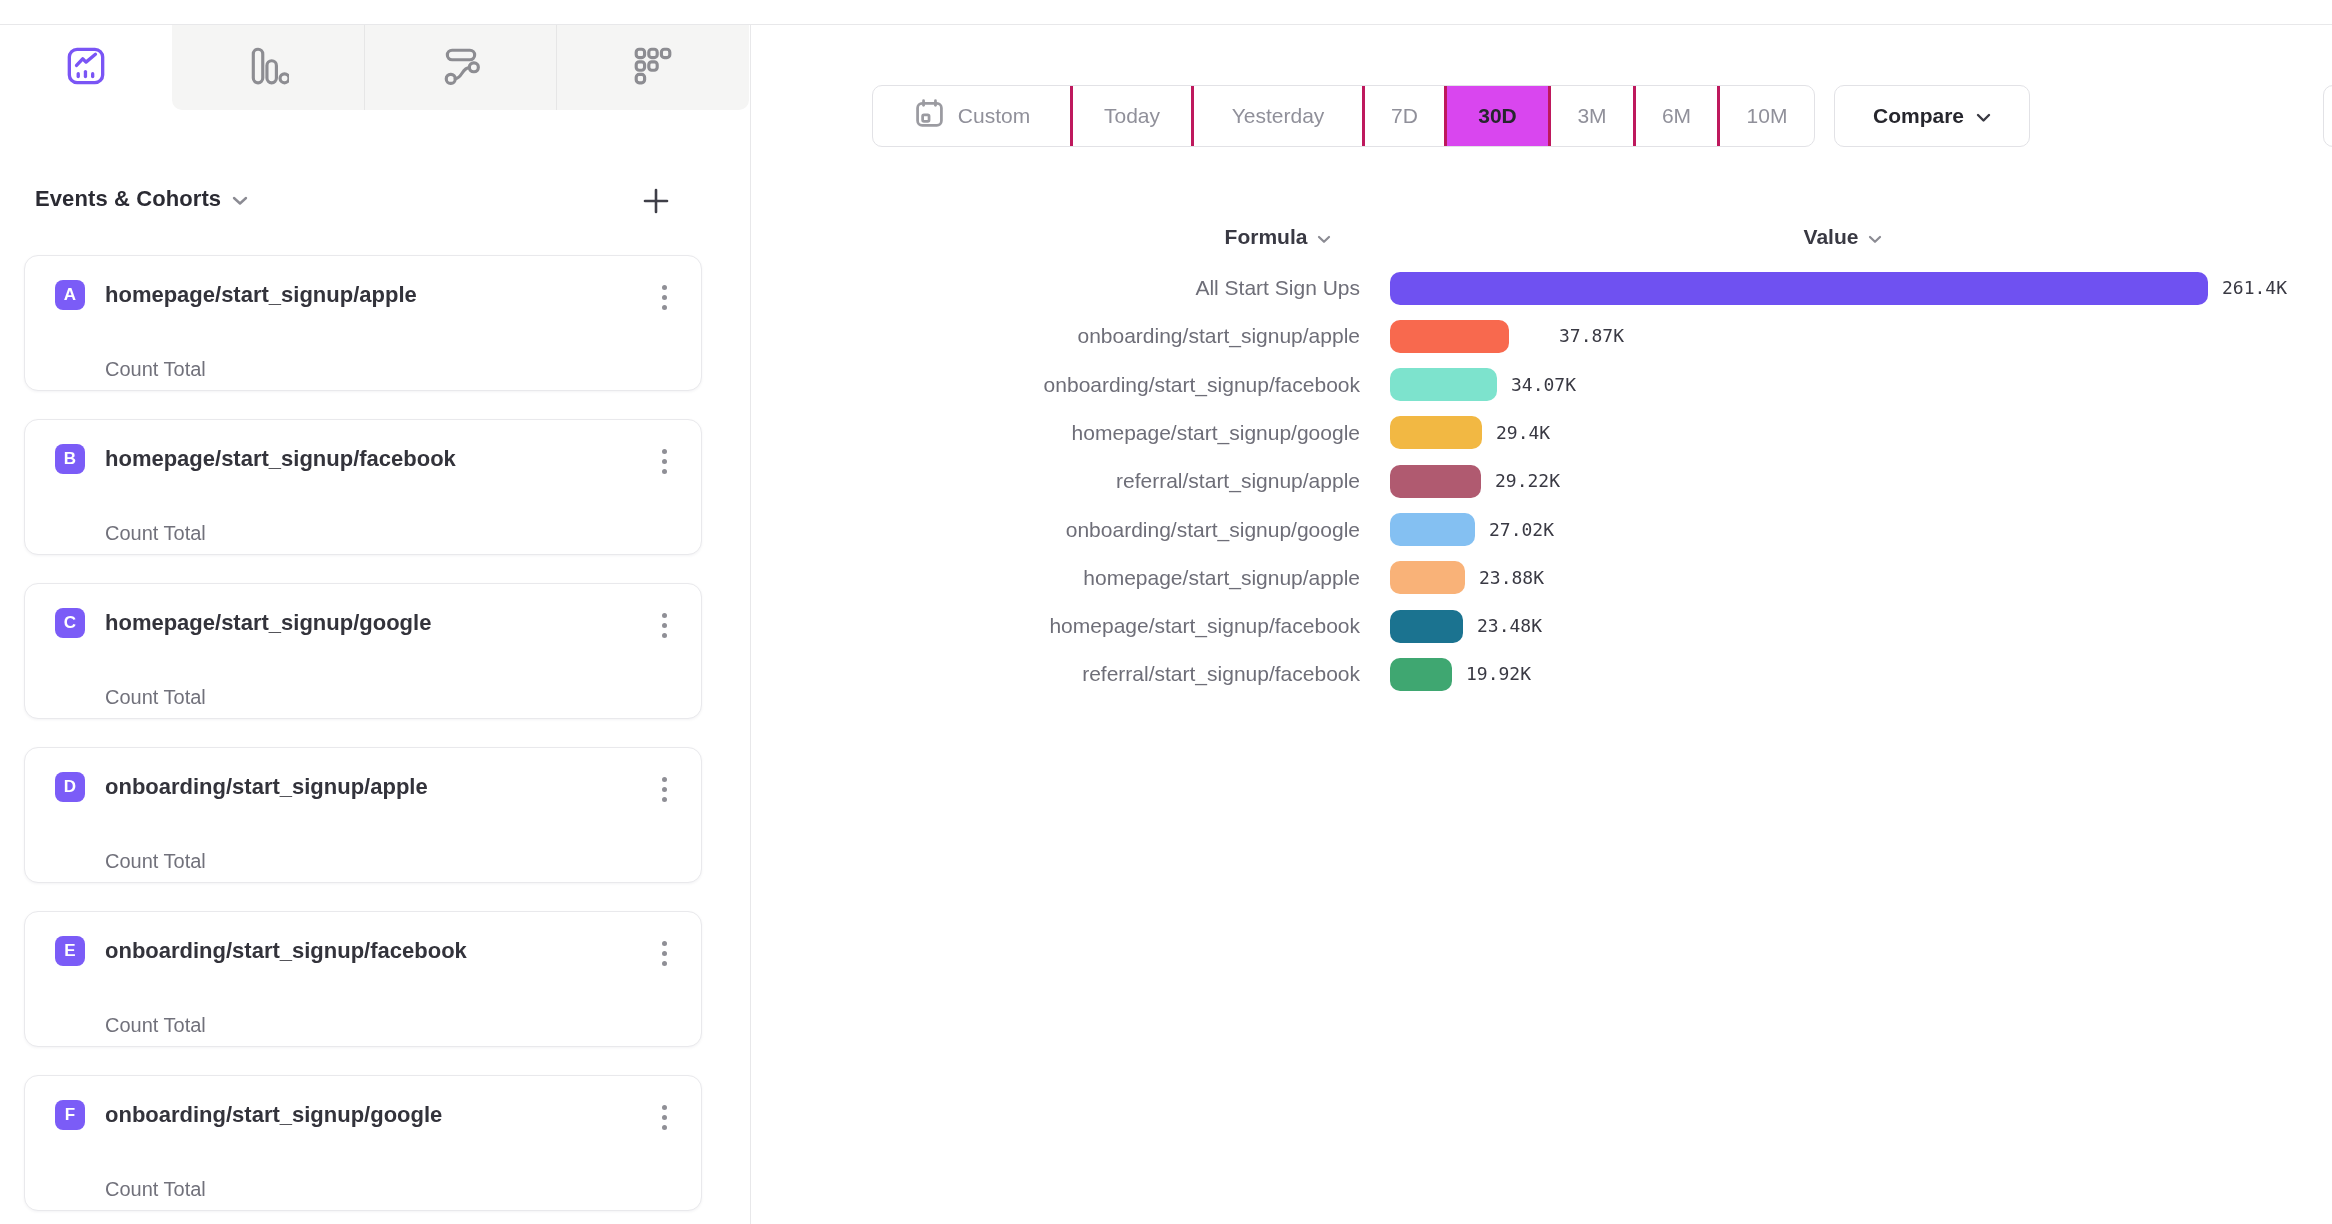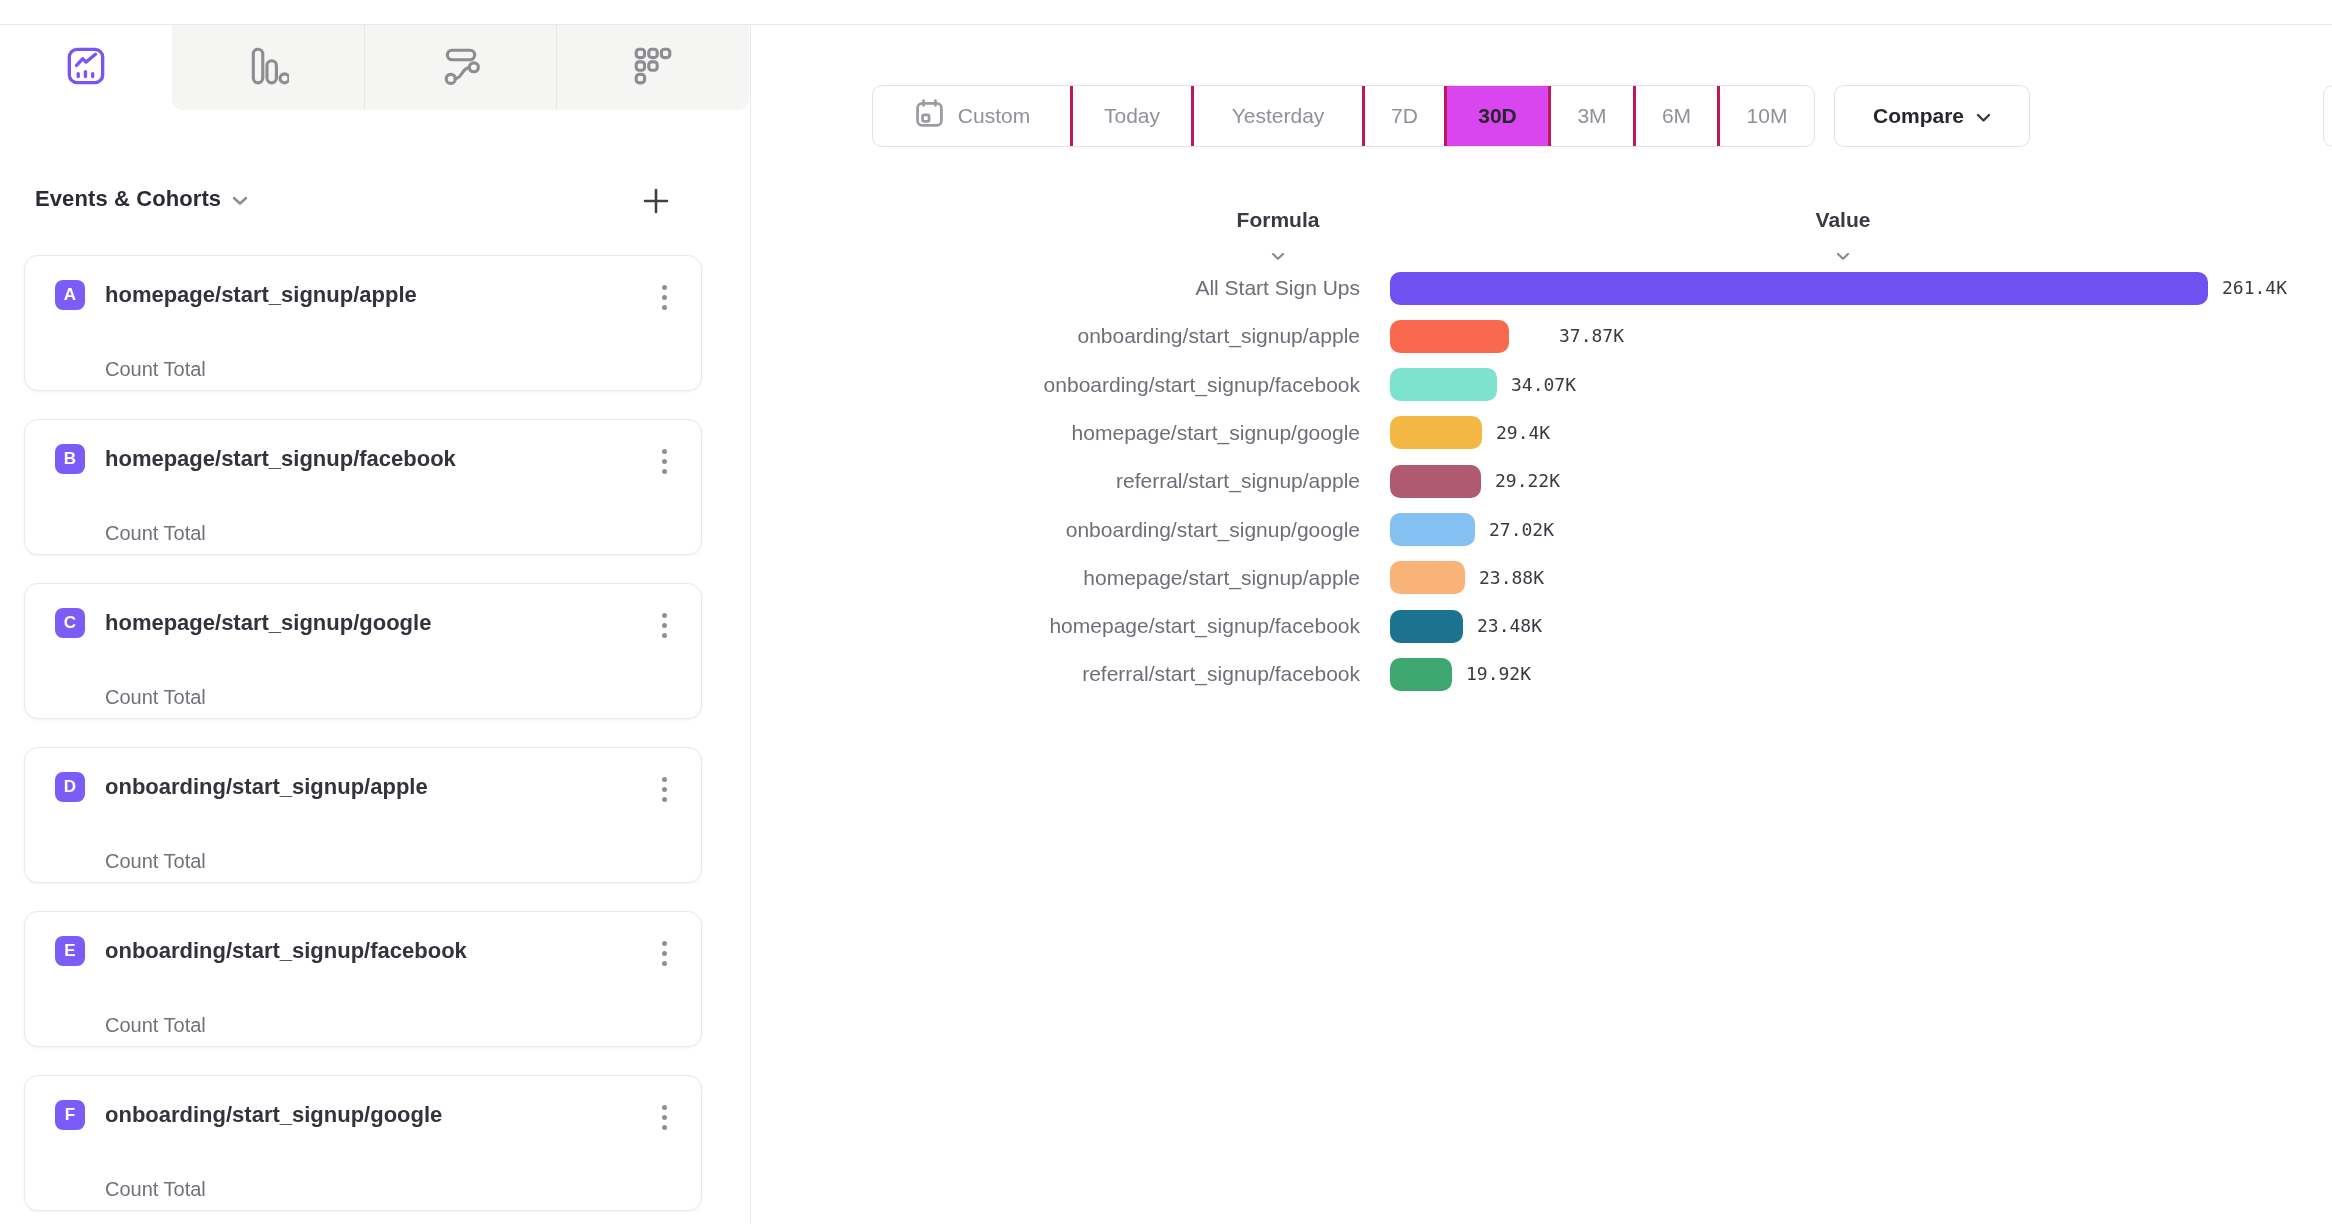--- a/index.html
+++ b/index.html
@@ -56,21 +56,21 @@
     position:absolute; top:85px; height:62px; background:#fff; border:1px solid #e2e2e6;
     border-radius:10px; display:flex; align-items:center; justify-content:center; gap:12px;
     font-size:21px; font-weight:600; color:#26262d; cursor:pointer;
   }
   #compare { left:1834px; width:196px; }
   #cutoff { left:2323px; width:70px; }
 
   
   .col-header {
     position:absolute; top:222px; height:30px; display:flex; align-items:center; justify-content:center; gap:10px;
-    font-size:21px; font-weight:600; color:#393943; cursor:pointer;flex-direction:column;
+    font-size:21px; font-weight:600; color:#393943; cursor:pointer;
   }
   #formula-header { left:1158px; width:240px; }
   #value-header { left:1723px; width:240px; }
   .row-label { position:absolute; width:500px; text-align:right; font-size:21px; color:#6e6e78; line-height:28px; white-space:nowrap; }
   .bar { position:absolute; height:33px; border-radius:10px; cursor:pointer; }
   .bar-value { position:absolute; font-family:"DejaVu Sans Mono", monospace; font-size:18px; color:#393943; line-height:28px; white-space:nowrap; }
 </style>
 </head>
 <body>
 

